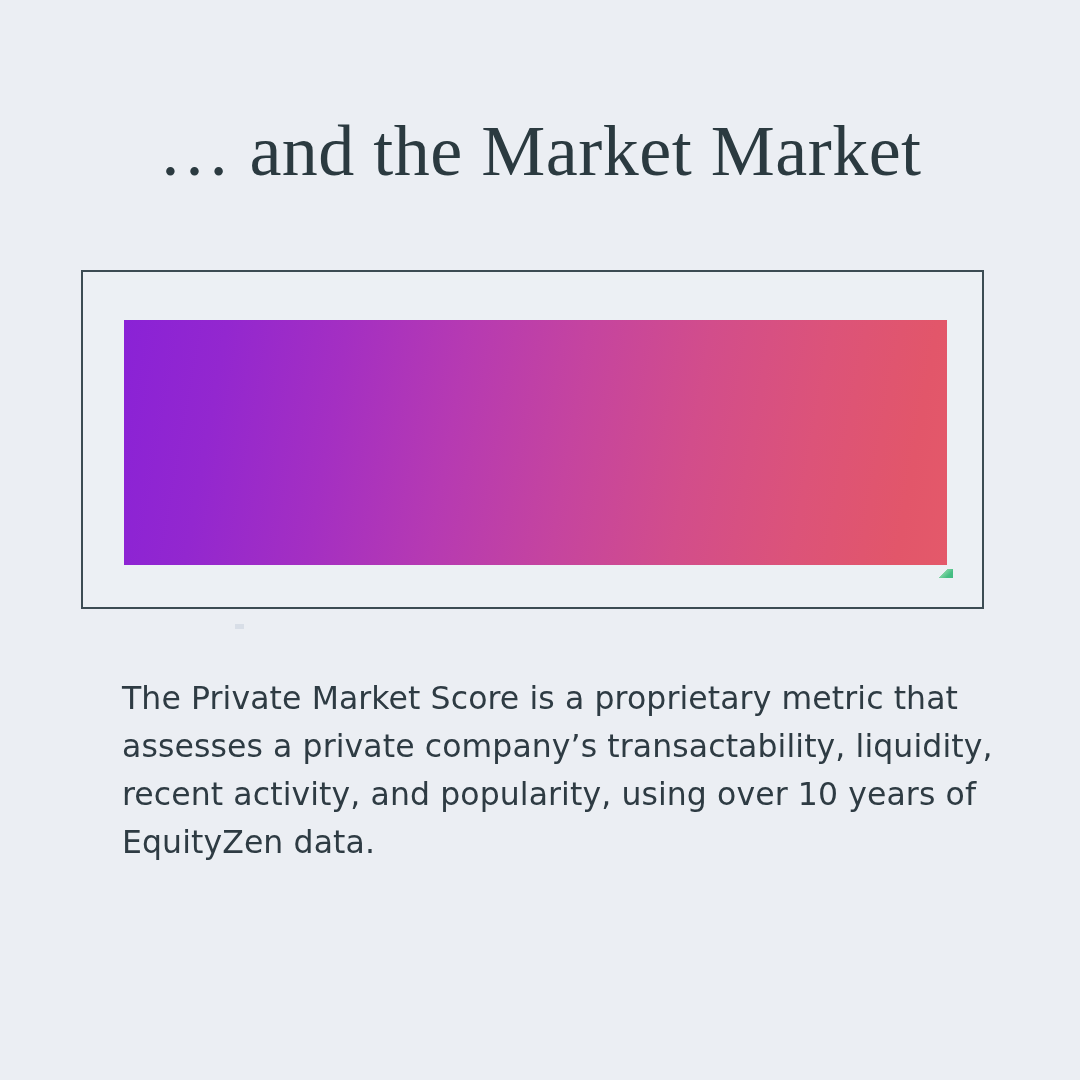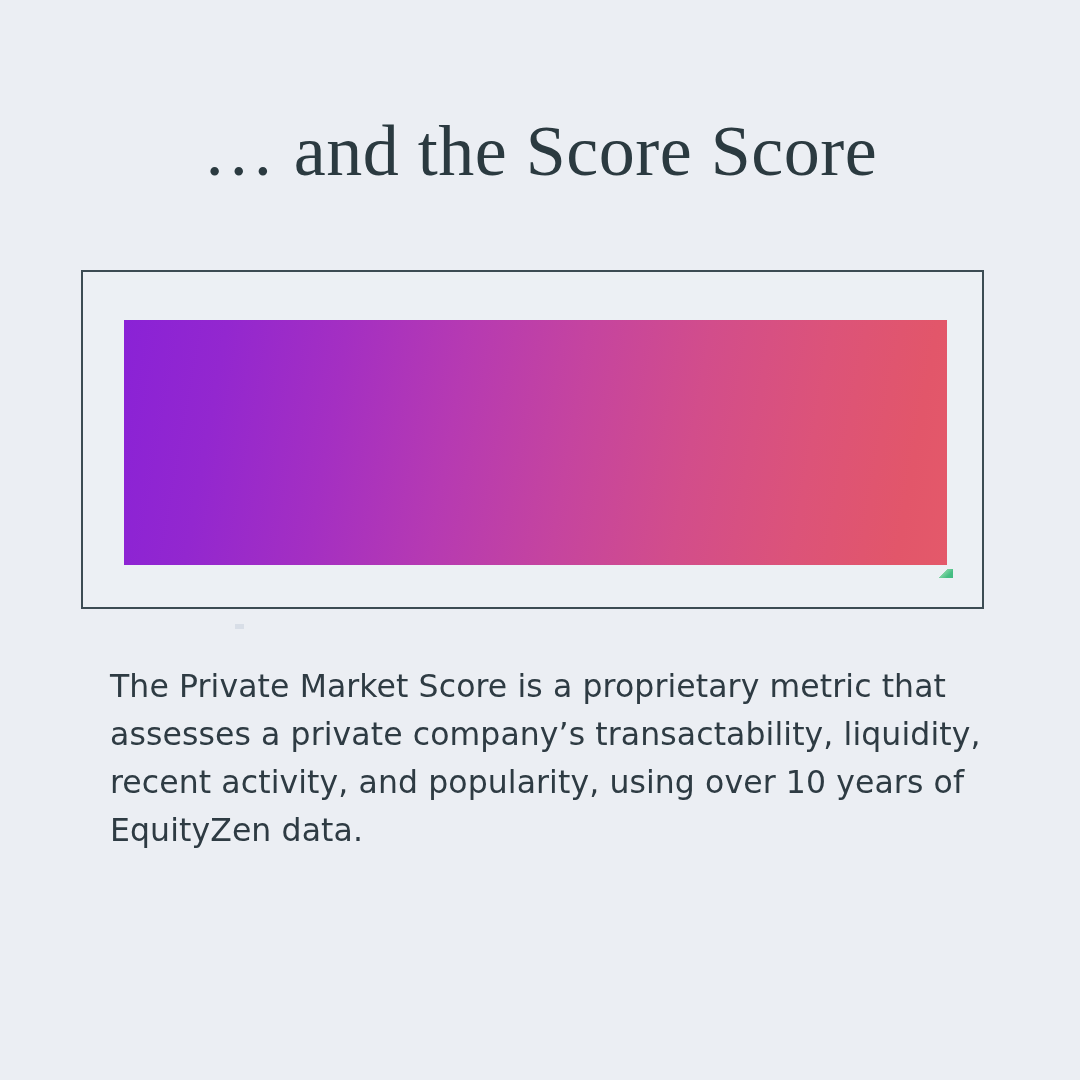--- a/index.html
+++ b/index.html
@@ -102,29 +102,29 @@
     top: 662px;
     width: 900px;
     font-family: "DejaVu Sans", "Liberation Sans", sans-serif;
     font-size: 31.5px;
     line-height: 48px;
     font-weight: 400;
     color: #2e3b43;
     letter-spacing: 0.1px;
   }
   .body-copy p {
-    margin: 0;
+    margin: 12px;
   }
 </style>
 </head>
 <body>
 
 <div class="slide">
 
-  <div class="title">… and the Score Score</div>
+  <div class="title">… and the Market Market</div>
 
   <div class="media-frame">
     <div class="gradient-banner"></div>
     <div class="artifact-faint"></div>
     <div class="artifact-green"></div>
   </div>
 
   <div class="body-copy">
     <p>The Private Market Score is a proprietary metric that assesses a private company’s transactability, liquidity, recent activity, and popularity, using over 10 years of EquityZen data.</p>
   </div>

